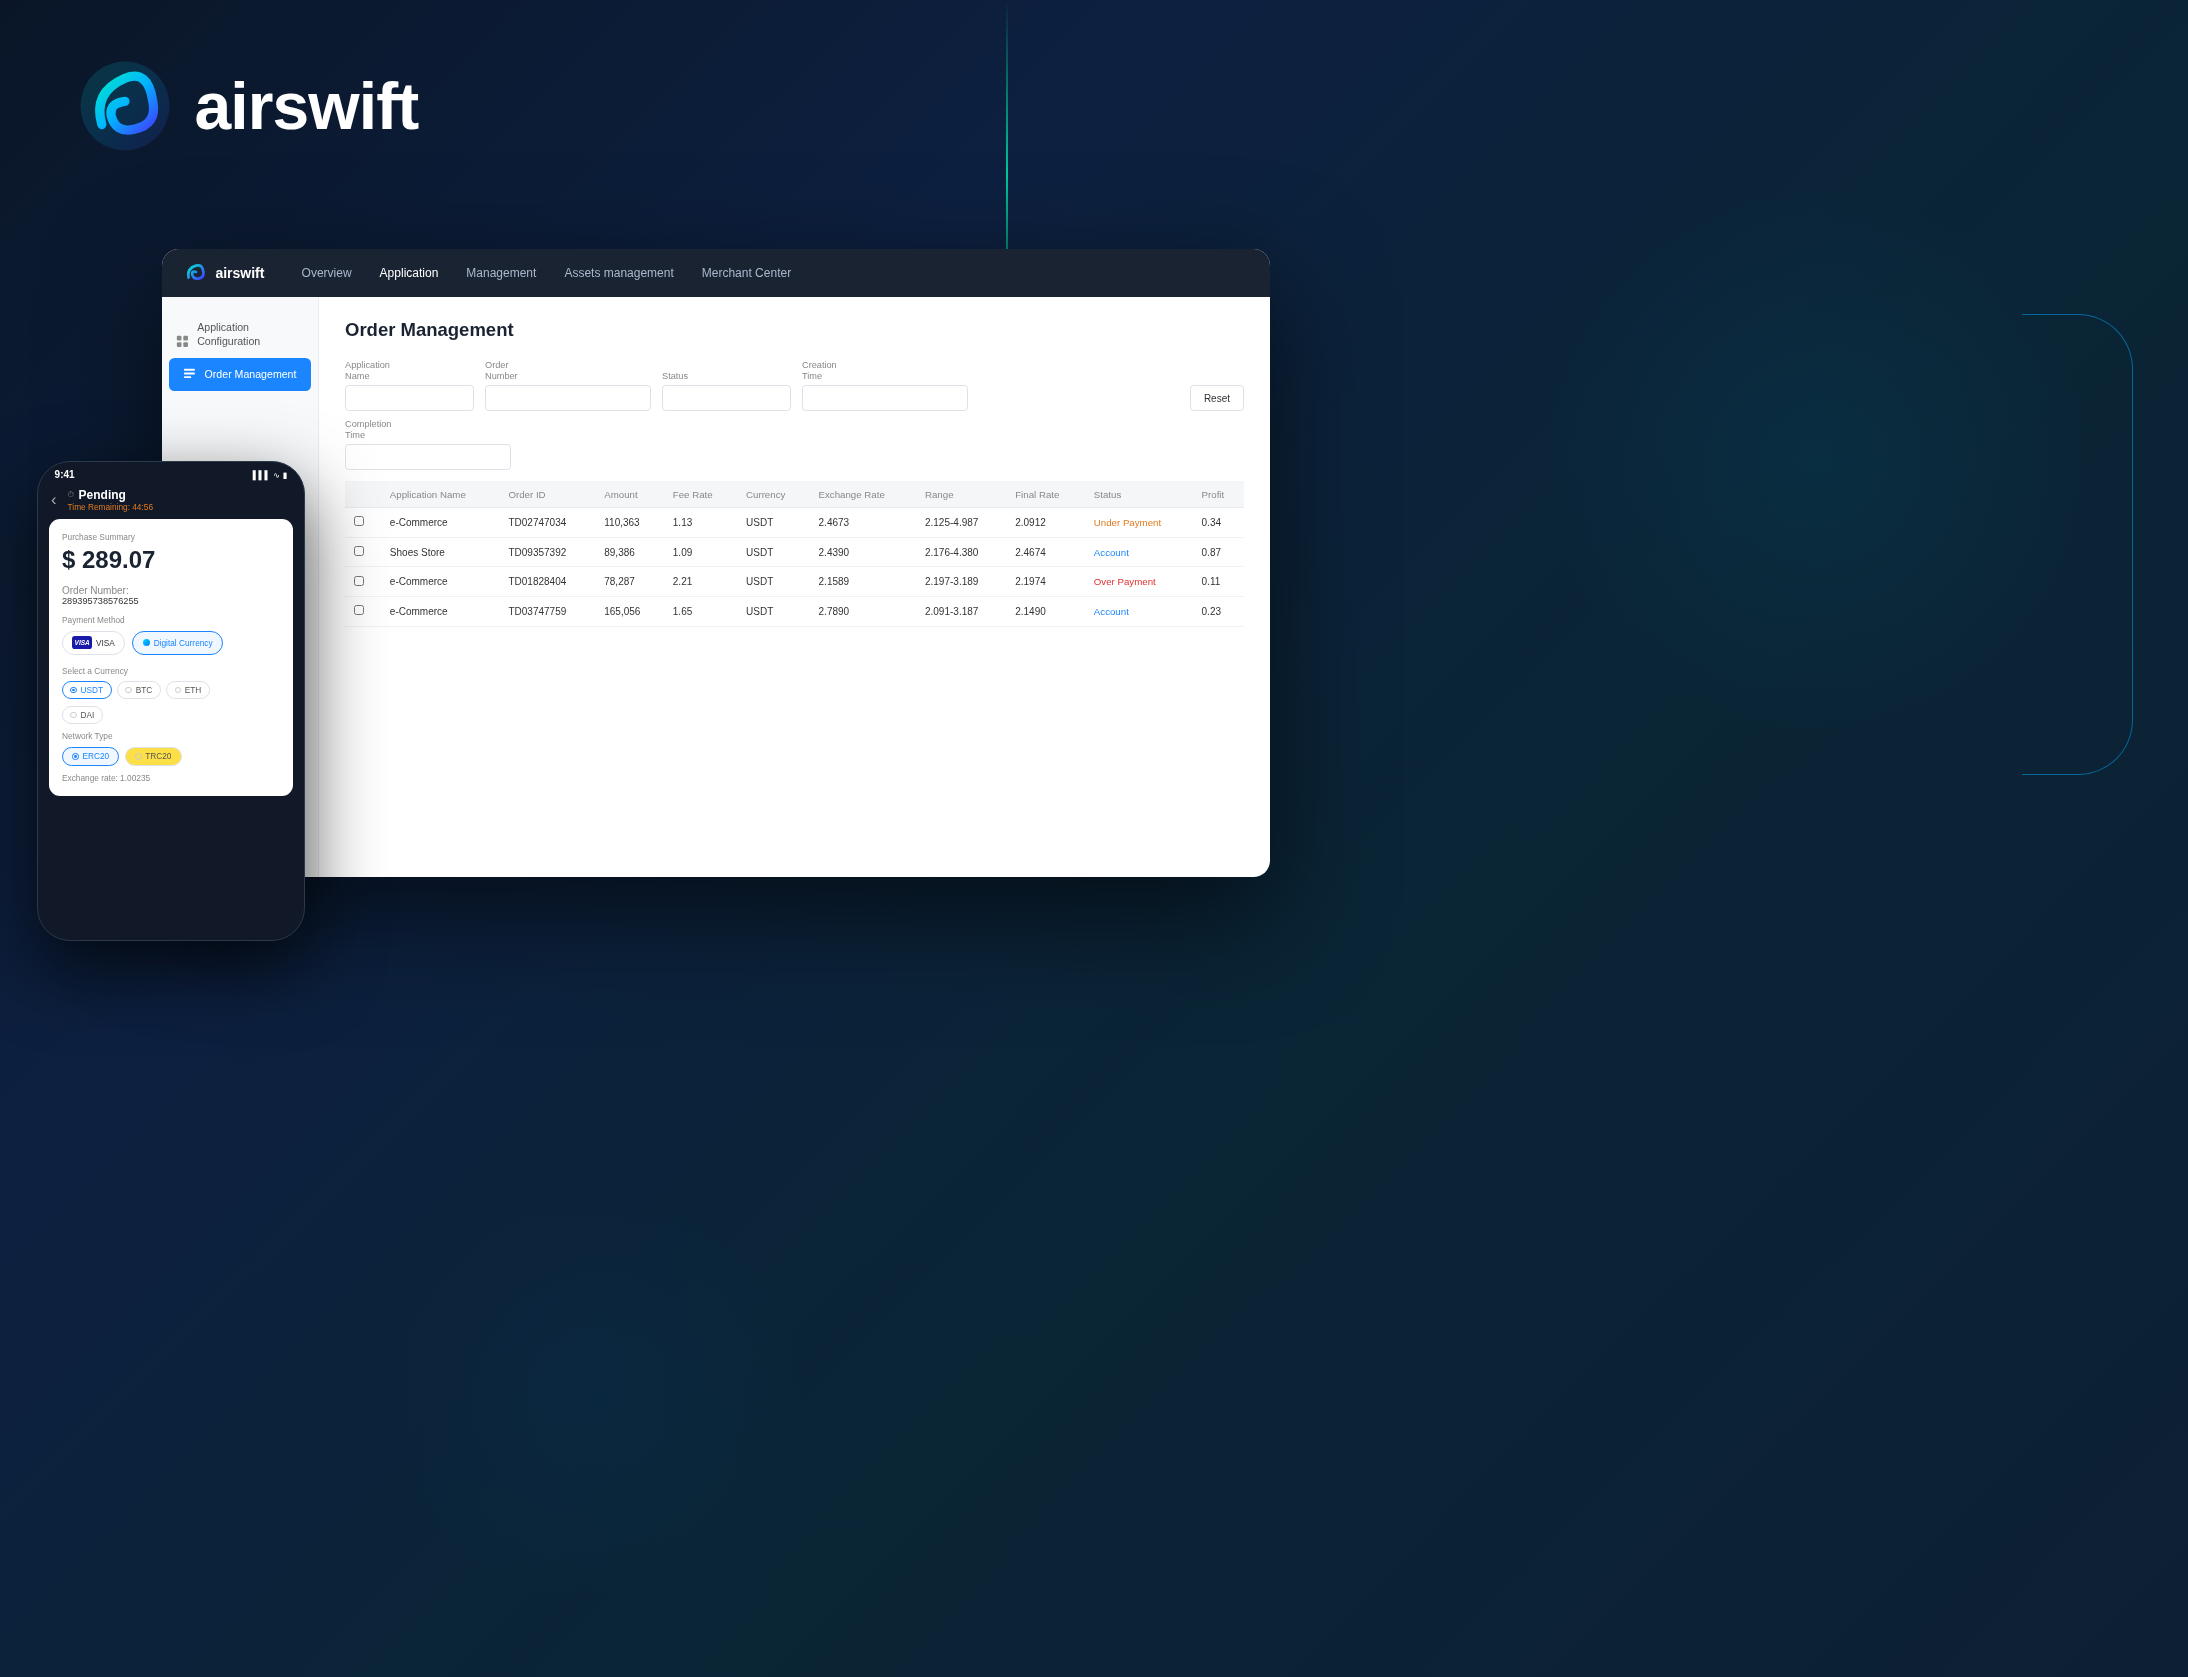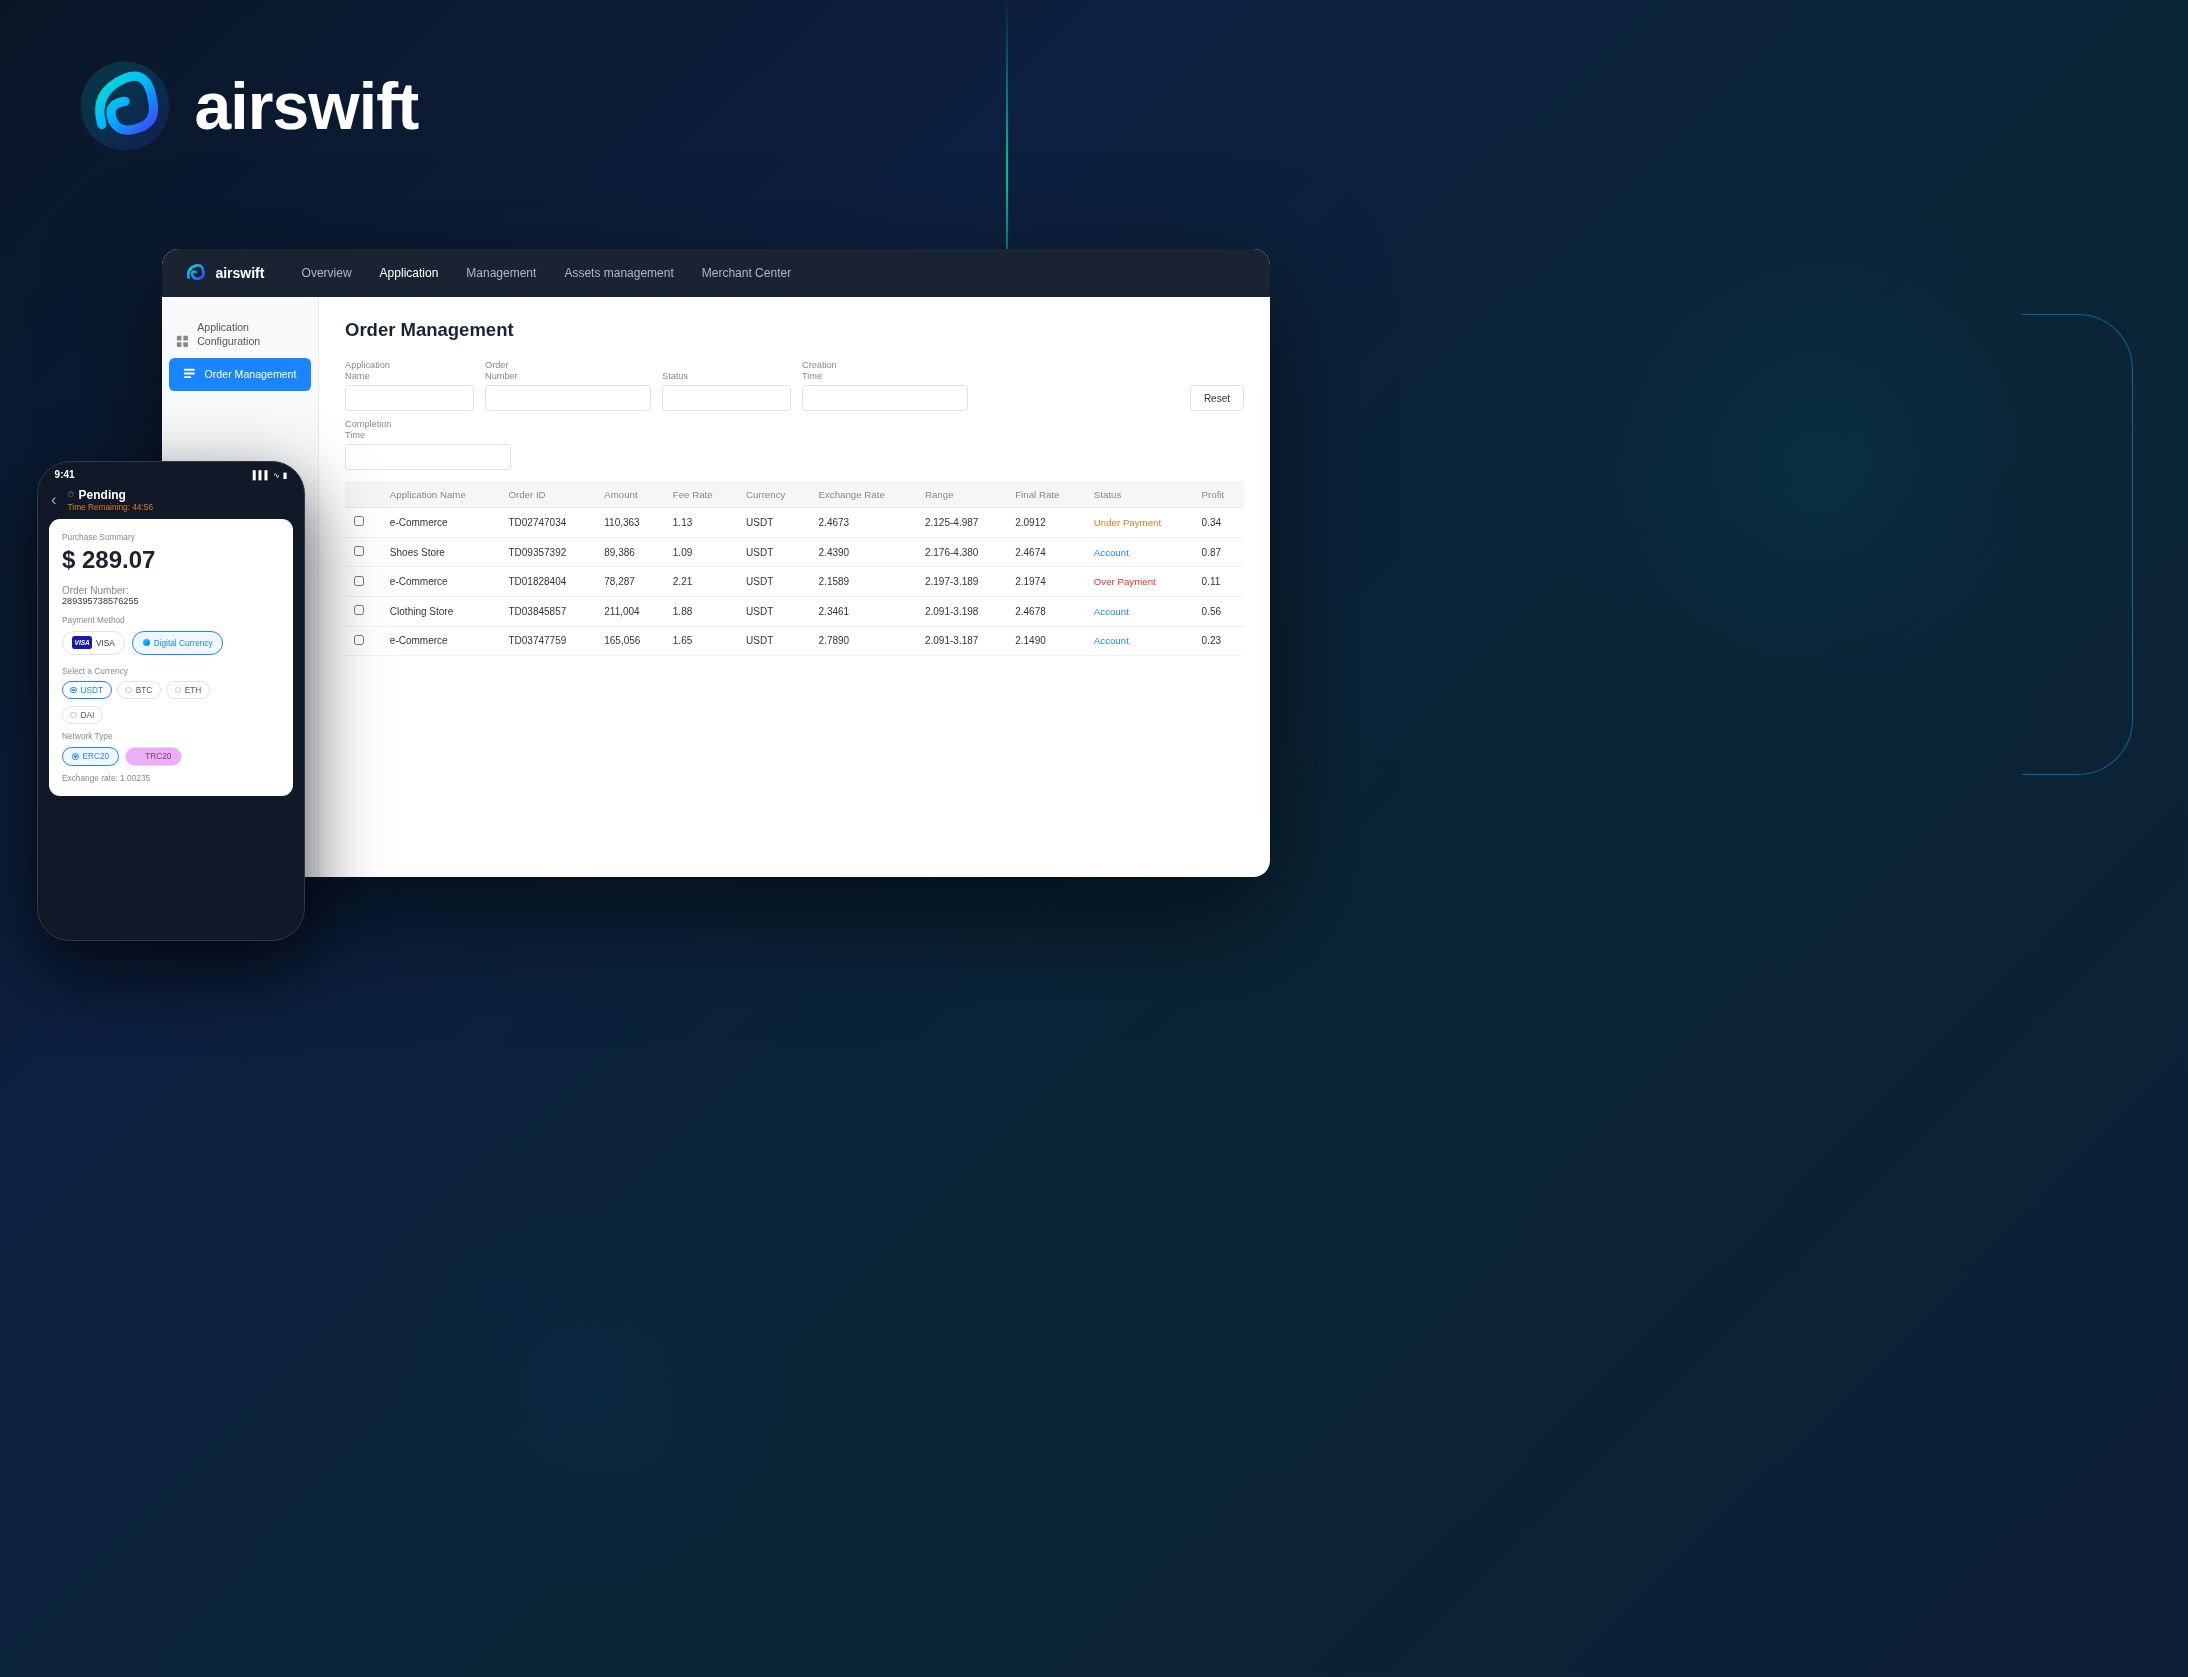--- a/index.html
+++ b/index.html
@@ -415,21 +415,21 @@
       gap: 3.7px;
       padding: 3.7px 9.2px;
       border: 1.4px solid #1a85ff;
       border-radius: 11px;
       font-size: 8.3px;
       color: #1a85ff;
       background: #f0f7ff;
     }
     .network-option.inactive {
       border-color: #dde2e8;
-      background: #f0abfc;
+      background: #fde047;
       color: #555;
     }
     .exchange-rate {
       font-size: 8.3px;
       color: #888;
       margin-top: 7.4px;
     }
 
     
     .bg-glow-1 {
@@ -608,35 +608,20 @@
       <td>2.1589</td>
       <td>2.197-3.189</td>
       <td>2.1974</td>
       <td><span class="status-badge over-payment">Over Payment</span></td>
       <td>0.11</td>
     </tr>
             <tr>
       <td>
         <input type="checkbox" style="width: 10px; height: 10px;">
       </td>
-      <td>Clothing Store</td>
-      <td>TD03845857</td>
-      <td>211,004</td>
-      <td>1.88</td>
-      <td>USDT</td>
-      <td>2.3461</td>
-      <td>2.091-3.198</td>
-      <td>2.4678</td>
-      <td><span class="status-badge account">Account</span></td>
-      <td>0.56</td>
-    </tr>
-            <tr>
-      <td>
-        <input type="checkbox" style="width: 10px; height: 10px;">
-      </td>
       <td>e-Commerce</td>
       <td>TD03747759</td>
       <td>165,056</td>
       <td>1.65</td>
       <td>USDT</td>
       <td>2.7890</td>
       <td>2.091-3.187</td>
       <td>2.1490</td>
       <td><span class="status-badge account">Account</span></td>
       <td>0.23</td>

